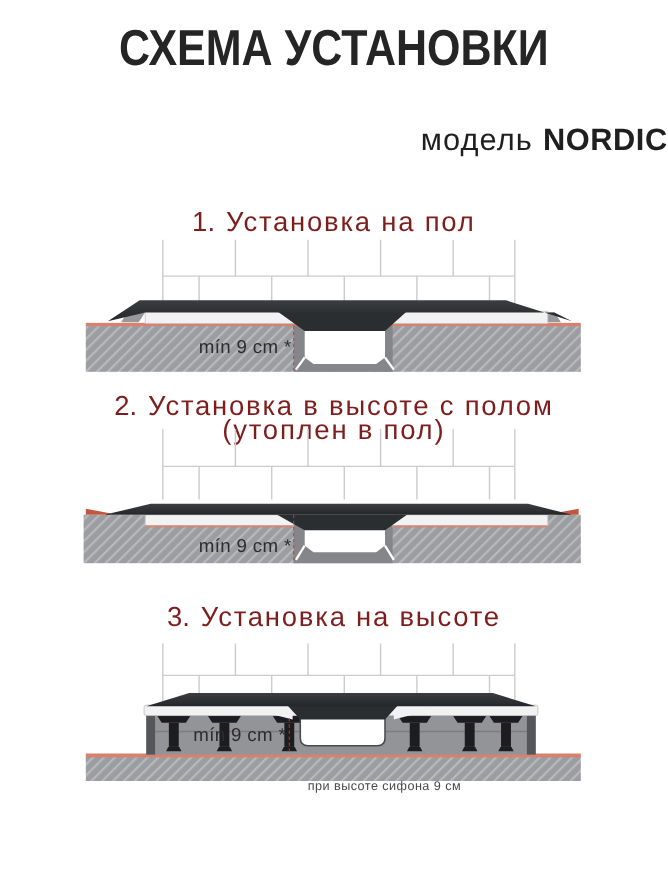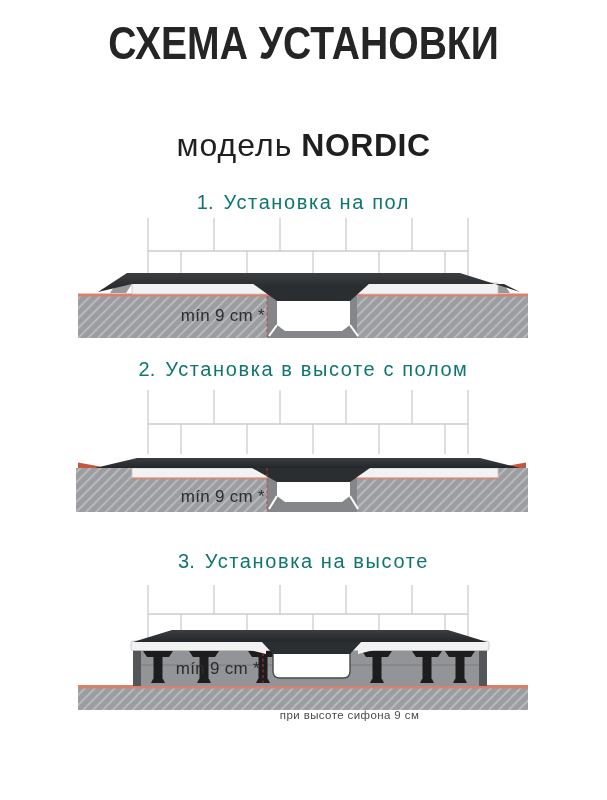--- a/index.html
+++ b/index.html
@@ -6,28 +6,28 @@
   .canvas{
     position:relative;width:607px;height:800px;margin:0 auto;background:#ffffff;
     font-family:"Liberation Sans","DejaVu Sans",sans-serif;overflow:hidden;
   }
   .title{
     position:absolute;top:20px;left:0;width:100%;margin:0;text-align:center;
     font-size:46px;line-height:1;font-weight:800;color:#252525;letter-spacing:0px;
     transform:scaleX(.85);transform-origin:center;
   }
   .subtitle{
-    position:absolute;top:128px;left:0;width:100%;text-align:center;
-    font-size:32px;line-height:1.1;color:#1f1f1f;
+    position:absolute;top:112px;left:0;width:100%;text-align:right;
+    font-size:28px;line-height:1.1;color:#1f1f1f;
   }
   .subtitle .model-label{font-weight:400;letter-spacing:1px;}
   .subtitle .model-name{font-weight:800;margin-left:9px;letter-spacing:.5px;}
   .sec-h{
     position:absolute;left:0;width:100%;text-align:center;
-    font-size:20px;line-height:22px;color:#0f766e;letter-spacing:1.6px;
+    font-size:25px;line-height:22px;color:#7f1d1d;letter-spacing:1.6px;
   }
   .sec-h .num{margin-right:10px;letter-spacing:0;}
   .sec-h .sub{display:block;letter-spacing:1.6px;}
   .diag{position:absolute;left:70px;display:block;}
   .min-label{
     position:absolute;height:17px;text-align:right;
     font-size:17px;color:#2c2c2c;letter-spacing:.3px;white-space:nowrap;
   }
   .footnote{
     position:absolute;top:709px;left:0;width:100%;text-align:center;
@@ -91,20 +91,21 @@
       <rect x="287" y="67" width="141" height="11" fill="#f2f2f3" stroke="#c5c5c7" stroke-width="0.8"></rect>
       <polygon points="182,67 300,67 280,85 207,85" fill="#2b2e31"></polygon>
       <polygon points="28,76 57,57 390,57 450,76 434,68 62,68" fill="url(#g1)"></polygon>
     </g>
     <line x1="197" y1="80" x2="197" y2="121" stroke="#cc3b2a" stroke-width="1" stroke-dasharray="3,2.5" opacity="0.85"></line>
   </svg>
   <div class="min-label" style="top:306px;left:140px;width:125px">mín 9 cm *</div>
 
   <div class="sec-h" style="top:358px">
     <span class="num">2.</span><span>Установка в высоте с полом</span>
+    <span class="sub">(утоплен в пол)</span>
   </div>
 
   <svg class="diag" style="top:388px" width="465" height="130" viewBox="0 0 465 130">
     <defs>
       <pattern id="h2" width="7" height="7" patternUnits="userSpaceOnUse" patternTransform="rotate(-45)">
         <rect width="7" height="7" fill="#9c9da0"></rect>
         <line x1="0" y1="1" x2="7" y2="1" stroke="#b8b9bc" stroke-width="2"></line>
       </pattern>
       <linearGradient id="g2" x1="0" y1="0" x2="0" y2="1">
         <stop offset="0" stop-color="#3a3e41"></stop>

